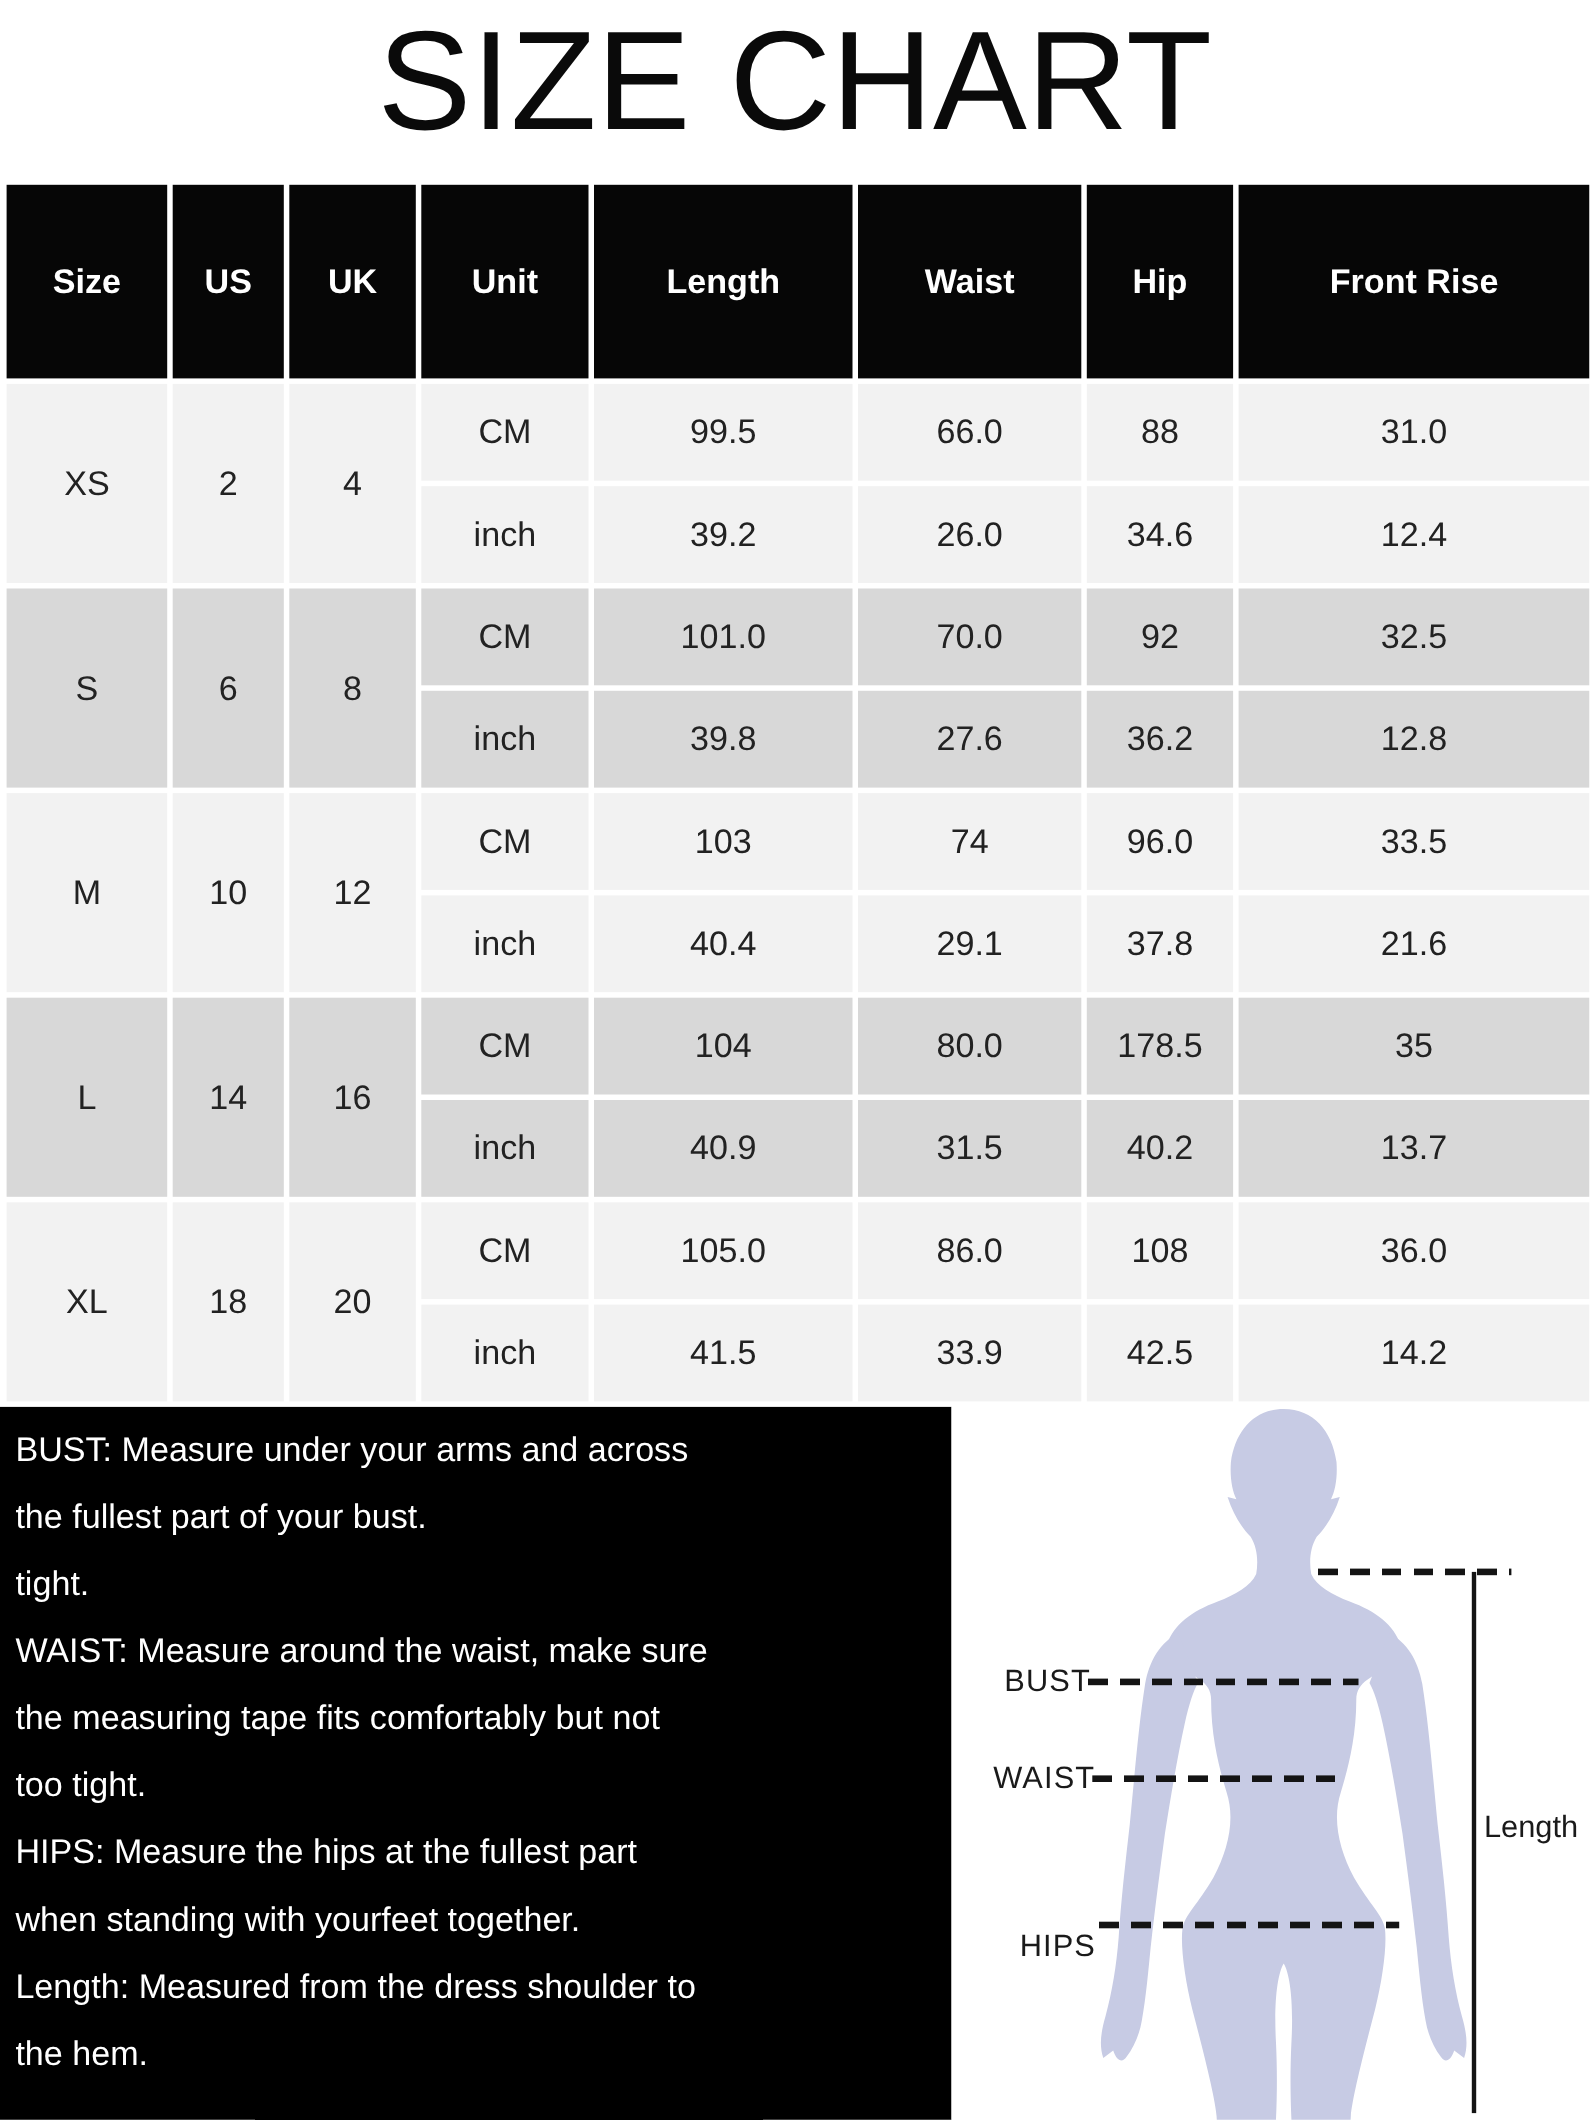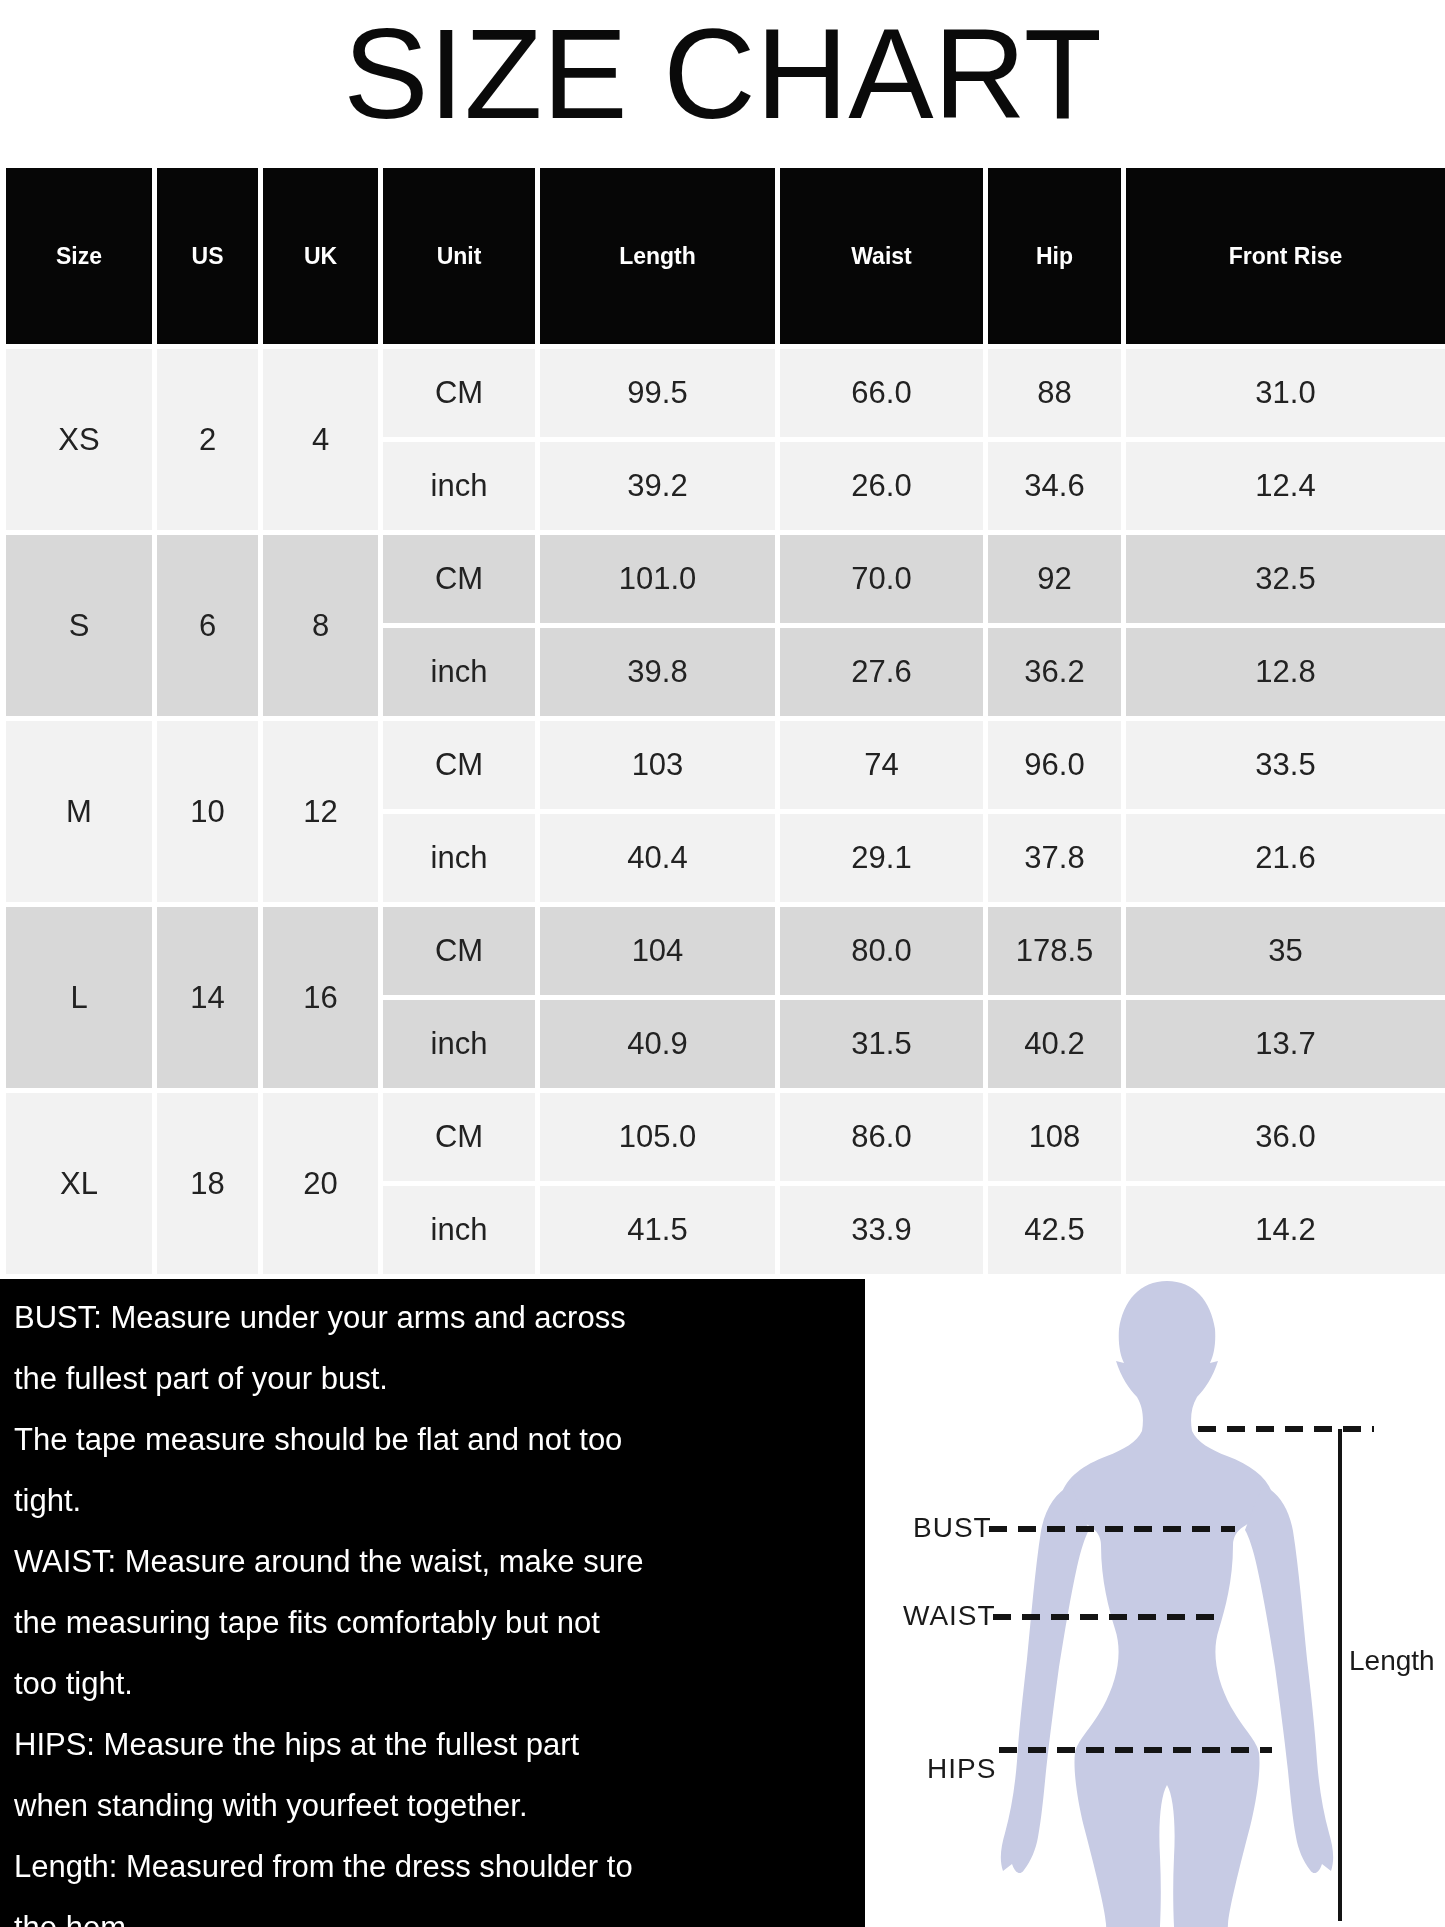--- a/index.html
+++ b/index.html
@@ -16,21 +16,21 @@
   }
   
   .sizetable{margin-left:6px;margin-right:0;}
   .grid{
     display:grid;
     grid-template-columns:146px 101px 115px 152px 235px 203px 133px 1fr;
     column-gap:5px;
   }
   .thead{height:176px;margin-bottom:5px;}
   .th{
-    background:#060606;color:#ffffff;font-weight:700;font-size:23px;
+    background:#060606;color:#ffffff;font-weight:700;font-size:31px;
     display:flex;align-items:center;justify-content:center;
   }
   .group{grid-template-rows:88px 88px;row-gap:5px;margin-bottom:5px;}
   .cell{
     display:flex;align-items:center;justify-content:center;
     font-size:31px;color:#222222;
   }
   .g-light .cell{background:#f2f2f2;}
   .g-dark  .cell{background:#d8d8d8;}
   .rspan{grid-row:1 / span 2;}
@@ -155,21 +155,20 @@
     <div class="cell c7 r2">42.5</div>
     <div class="cell c8 r2">14.2</div>
   </div>
 </div>
 
 <div class="bottom">
 
   <div class="instructions">
     <div class="iline">BUST: Measure under your arms and across</div>
     <div class="iline">the fullest part of your bust.</div>
-    <div class="iline">The tape measure should be flat and not too</div>
     <div class="iline">tight.</div>
     <div class="iline">WAIST: Measure around the waist, make sure</div>
     <div class="iline">the measuring tape fits comfortably but not</div>
     <div class="iline">too tight.</div>
     <div class="iline">HIPS: Measure the hips at the fullest part</div>
     <div class="iline">when standing with yourfeet together.</div>
     <div class="iline">Length: Measured from the dress shoulder to</div>
     <div class="iline">the hem.</div>
   </div>
 

